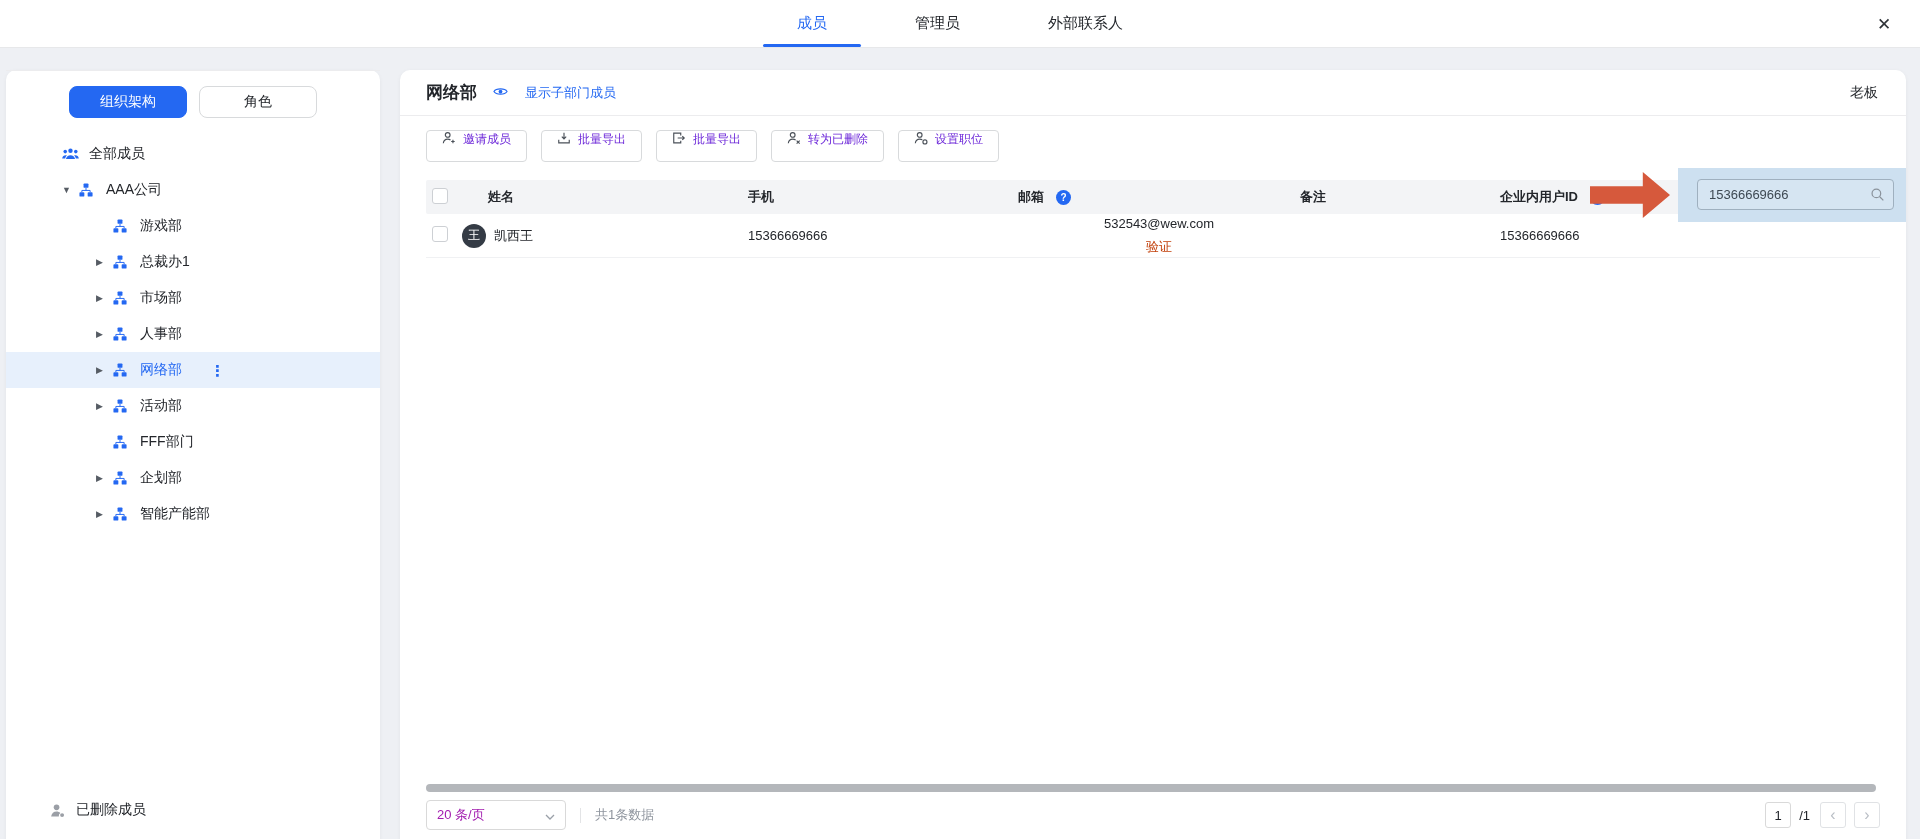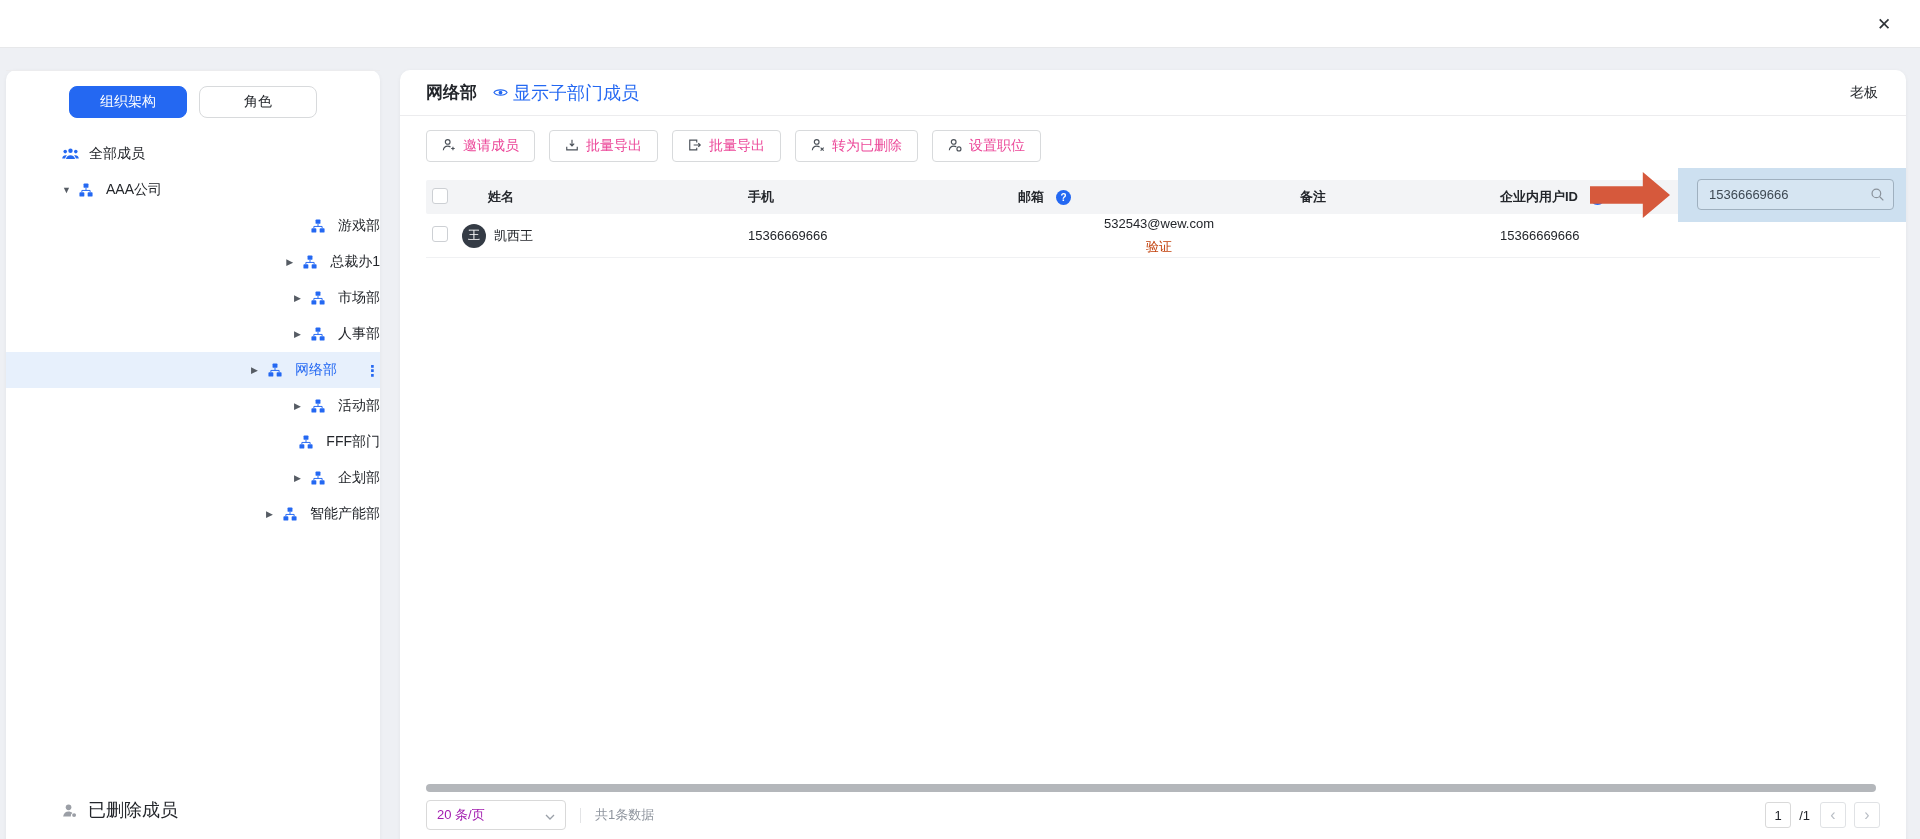--- a/index.html
+++ b/index.html
@@ -31,43 +31,43 @@
   .divider { border:none; border-top:1px solid #ececee; }
   .mode-row { display:flex; justify-content:center; gap:12px; padding:15px 0 10px; }
   .mode-btn { width:118px; height:32px; border-radius:8px; font-size:14px;
     display:flex; align-items:center; justify-content:center; cursor:pointer; }
   .mode-btn.active { background:#2468f2; color:#fff; border:1px solid #2468f2; }
   .mode-btn.plain  { background:#fff; color:#23262b; border:1px solid #d8dadc; }
   .tree { padding-top:8px; }
   .titem { height:36px; display:flex; align-items:center; font-size:14px;
     color:#23262b; cursor:pointer; }
   .titem.lvl0, .titem.lvl1 { padding-left:56px; }
-  .titem.lvl2 { padding-left:90px;justify-content:flex-end; }
+  .titem.lvl2 { padding-left:90px; }
   .titem.selected { background:#e7f0fc; color:#2468f2; }
   .caret { width:17px; font-size:9px; color:#565c64; display:inline-flex; }
   .caret.empty { visibility:hidden; }
   .tree-icon { width:18px; margin-right:9px; display:inline-flex; align-items:center; }
   .more-dots { margin-left:28px; color:#2468f2; font-size:15px; font-weight:700;
     line-height:1; cursor:pointer; }
-  .deleted-row { position:absolute; left:12px; right:0; top:722px; height:36px;
-    display:flex; align-items:center; padding-left:44px; font-size:18px;
+  .deleted-row { position:absolute; left:0; right:0; top:722px; height:36px;
+    display:flex; align-items:center; padding-left:44px; font-size:14px;
     color:#23262b; cursor:pointer; }
   .deleted-row .tree-icon { margin-right:8px; }
   
   .main-head { height:45px; display:flex; align-items:center; padding:0 28px 0 26px; }
   .dept-name { font-size:17px; font-weight:700; }
-  .show-sub { margin-left:16px; display:flex; align-items:center; gap:5px;
-    color:#2468f2; font-size:18px; cursor:pointer; }
+  .show-sub { margin-left:16px; display:flex; align-items:center; gap:17px;
+    color:#2468f2; font-size:13px; cursor:pointer; }
   .head-spacer { flex:1; }
   .boss-link { font-size:14px; color:#23262b; cursor:pointer; }
   
   .toolbar { display:flex; gap:14px; padding:14px 26px 12px; position:relative; }
   .tbtn { height:32px; border:1px solid #d8dadc; border-radius:4px; background:#fff;
-    display:inline-flex; align-items:center; gap:7px; padding:0 15px;
-    font-size:14px; color:#ec4899; cursor:pointer; }
+    display:inline-flex; gap:7px; padding:0 15px;
+    font-size:12px; color:#6d28d9; cursor:pointer; }
   .search-highlight { position:absolute; right:0; top:52px; width:228px; height:54px;
     background:#cde0f0; }
   .search-box { position:absolute; left:19px; right:12px; top:11px; height:31px;
     border:1px solid #9fb0bf; border-radius:4px; background:rgba(255,255,255,.18); }
   .search-input { position:absolute; inset:0; border:none; background:transparent;
     padding:0 30px 0 11px; font-size:13px; color:#3e4953; outline:none;
     font-family:"Liberation Sans","DejaVu Sans",sans-serif; }
   .search-mag { position:absolute; right:8px; top:7px; }
   .anno-arrow { position:absolute; right:236px; top:56px; width:80px; height:46px;
     background:#d6593c;
@@ -109,20 +109,31 @@
   .pg-of { margin:0 10px 0 8px; font-size:13px; color:#23262b; }
   .pgnav { width:26px; height:26px; border:1px solid #e0e2e5; border-radius:3px;
     display:flex; align-items:center; justify-content:center; font-size:16px;
     color:#b9bec5; background:#fff; cursor:pointer; }
   .pgnav + .pgnav { margin-left:8px; }
 </style>
 </head>
 <body>
 
 <div class="topbar">
+  <div class="tabs">
+    <div class="tab active">
+        <span>成员</span>
+      </div>
+    <div class="tab">
+        <span>管理员</span>
+      </div>
+    <div class="tab">
+        <span>外部联系人</span>
+      </div>
+  </div>
   <div class="close-btn">✕</div>
 </div>
 
 <div class="panel sidebar">
   <hr class="divider">
   <div class="mode-row">
     <div class="mode-btn active">组织架构</div>
     <div class="mode-btn plain">角色</div>
   </div>
 

